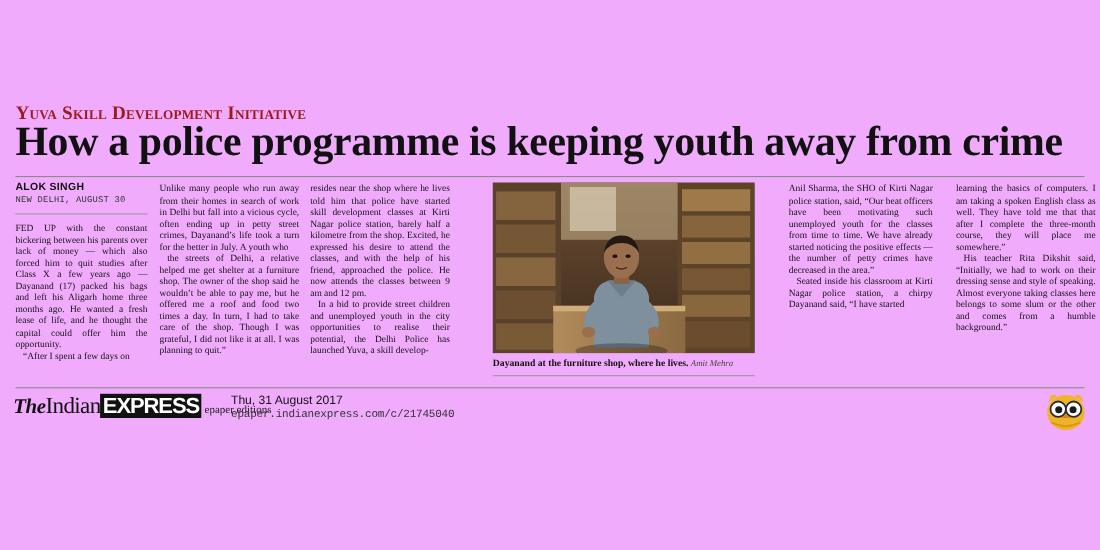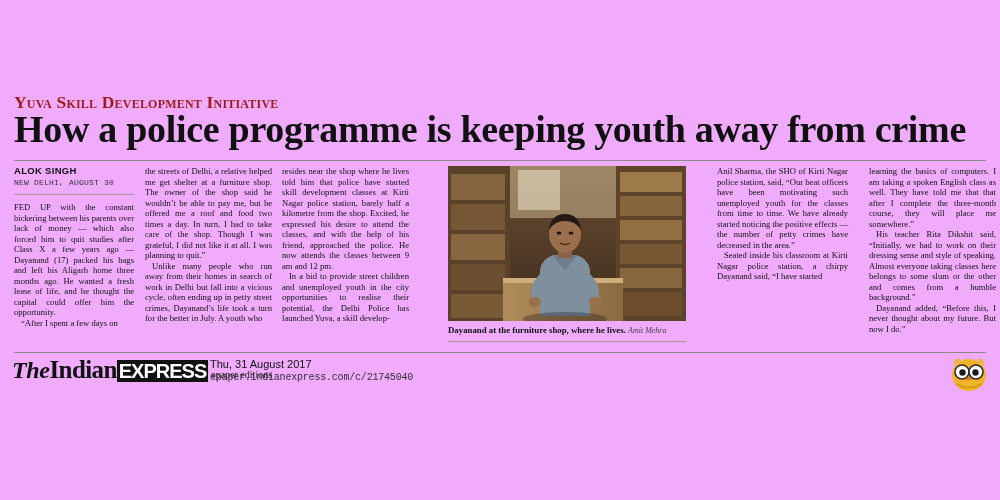--- a/index.html
+++ b/index.html
@@ -148,27 +148,27 @@
     width: 250px;
     height: 34px;
     color: #111;
     font-family: "Liberation Serif", serif;
     white-space: nowrap;
   }
   .mast-the {
     font-family: "Liberation Serif", serif;
     font-style: italic;
     font-weight: bold;
-    font-size: 24px;
+    font-size: 19px;
     letter-spacing: -0.4px;
   }
   .mast-indian {
     font-family: "Liberation Serif", serif;
-    font-weight: bold;
-    font-size: 25px;
+    font-weight: normal;
+    font-size: 21px;
     letter-spacing: -0.6px;
   }
   .mast-express {
     font-family: Liberation Sans, sans-serif;
     font-weight: bold;
     font-size: 20px;
     letter-spacing: -1px;
     background: #111;
     color: #fff;
     padding: 0 2px;
@@ -218,38 +218,37 @@
 
     <div class="col col1">
       <div class="byline-name">ALOK SINGH</div>
       <div class="byline-place">NEW DELHI, AUGUST 30</div>
       <div class="byline-rule"></div>
       <p>FED UP with the constant bickering between his parents over lack of money — which also forced him to quit studies after Class X a few years ago — Dayanand (17) packed his bags and left his Aligarh home three months ago. He wanted a fresh lease of life, and he thought the capital could offer him the opportunity.</p>
       <p>“After I spent a few days on</p>
     </div>
 
     <div class="col col2">
+      <p>Unlike many people who run away from their homes in search of work in Delhi but fall into a vicious cycle, often ending up in petty street crimes, Dayanand’s life took a turn for the better in July. A youth who</p>
       <p>the streets of Delhi, a relative helped me get shelter at a furniture shop. The owner of the shop said he wouldn’t be able to pay me, but he offered me a roof and food two times a day. In turn, I had to take care of the shop. Though I was grateful, I did not like it at all. I was planning to quit.”</p>
-      <p>Unlike many people who run away from their homes in search of work in Delhi but fall into a vicious cycle, often ending up in petty street crimes, Dayanand’s life took a turn for the better in July. A youth who</p>
     </div>
 
     <div class="col col3">
       <p>resides near the shop where he lives told him that police have started skill development classes at Kirti Nagar police station, barely half a kilometre from the shop. Excited, he expressed his desire to attend the classes, and with the help of his friend, approached the police. He now attends the classes between 9 am and 12 pm.</p>
       <p>In a bid to provide street children and unemployed youth in the city opportunities to realise their potential, the Delhi Police has launched Yuva, a skill develop-</p>
     </div>
 
     <div class="col col5">
       <p>Anil Sharma, the SHO of Kirti Nagar police station, said, “Our beat officers have been motivating such unemployed youth for the classes from time to time. We have already started noticing the positive effects — the number of petty crimes have decreased in the area.”</p>
       <p>Seated inside his classroom at Kirti Nagar police station, a chirpy Dayanand said, “I have started</p>
     </div>
 
     <div class="col col6">
       <p>learning the basics of computers. I am taking a spoken English class as well. They have told me that that after I complete the three-month course, they will place me somewhere.”</p>
       <p>His teacher Rita Dikshit said, “Initially, we had to work on their dressing sense and style of speaking. Almost everyone taking classes here belongs to some slum or the other and comes from a humble background.”</p>
-      <p>Dayanand added, “Before this, I never thought about my future. But now I do.”</p>
     </div>
   </div>
 
   <div class="photo-wrap">
     <svg width="238" height="155" viewBox="0 0 238 155" xmlns="http://www.w3.org/2000/svg">
       <defs>
         <linearGradient id="wallg" x1="0" y1="0" x2="0" y2="1">
           <stop offset="0" stop-color="#6b4d33"></stop>
           <stop offset="1" stop-color="#3d2b1c"></stop>
         </linearGradient>

